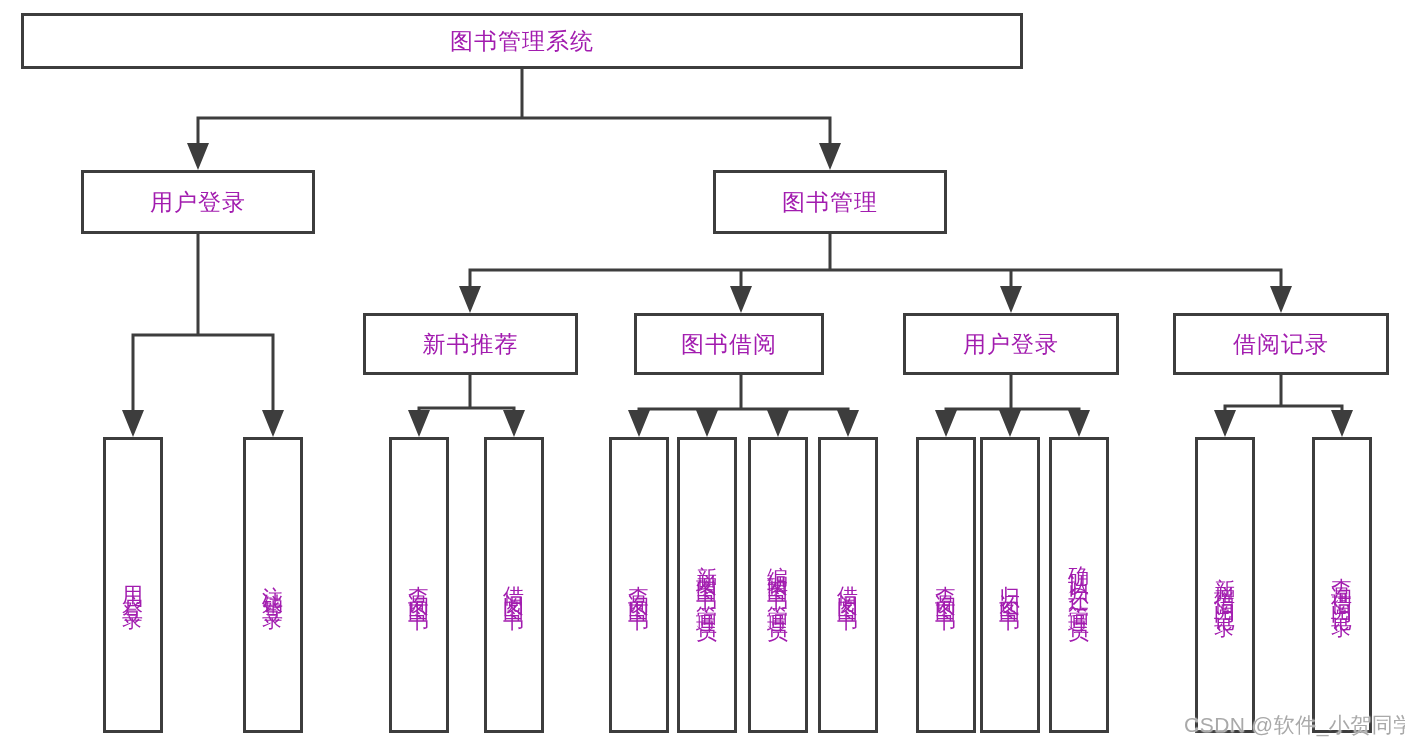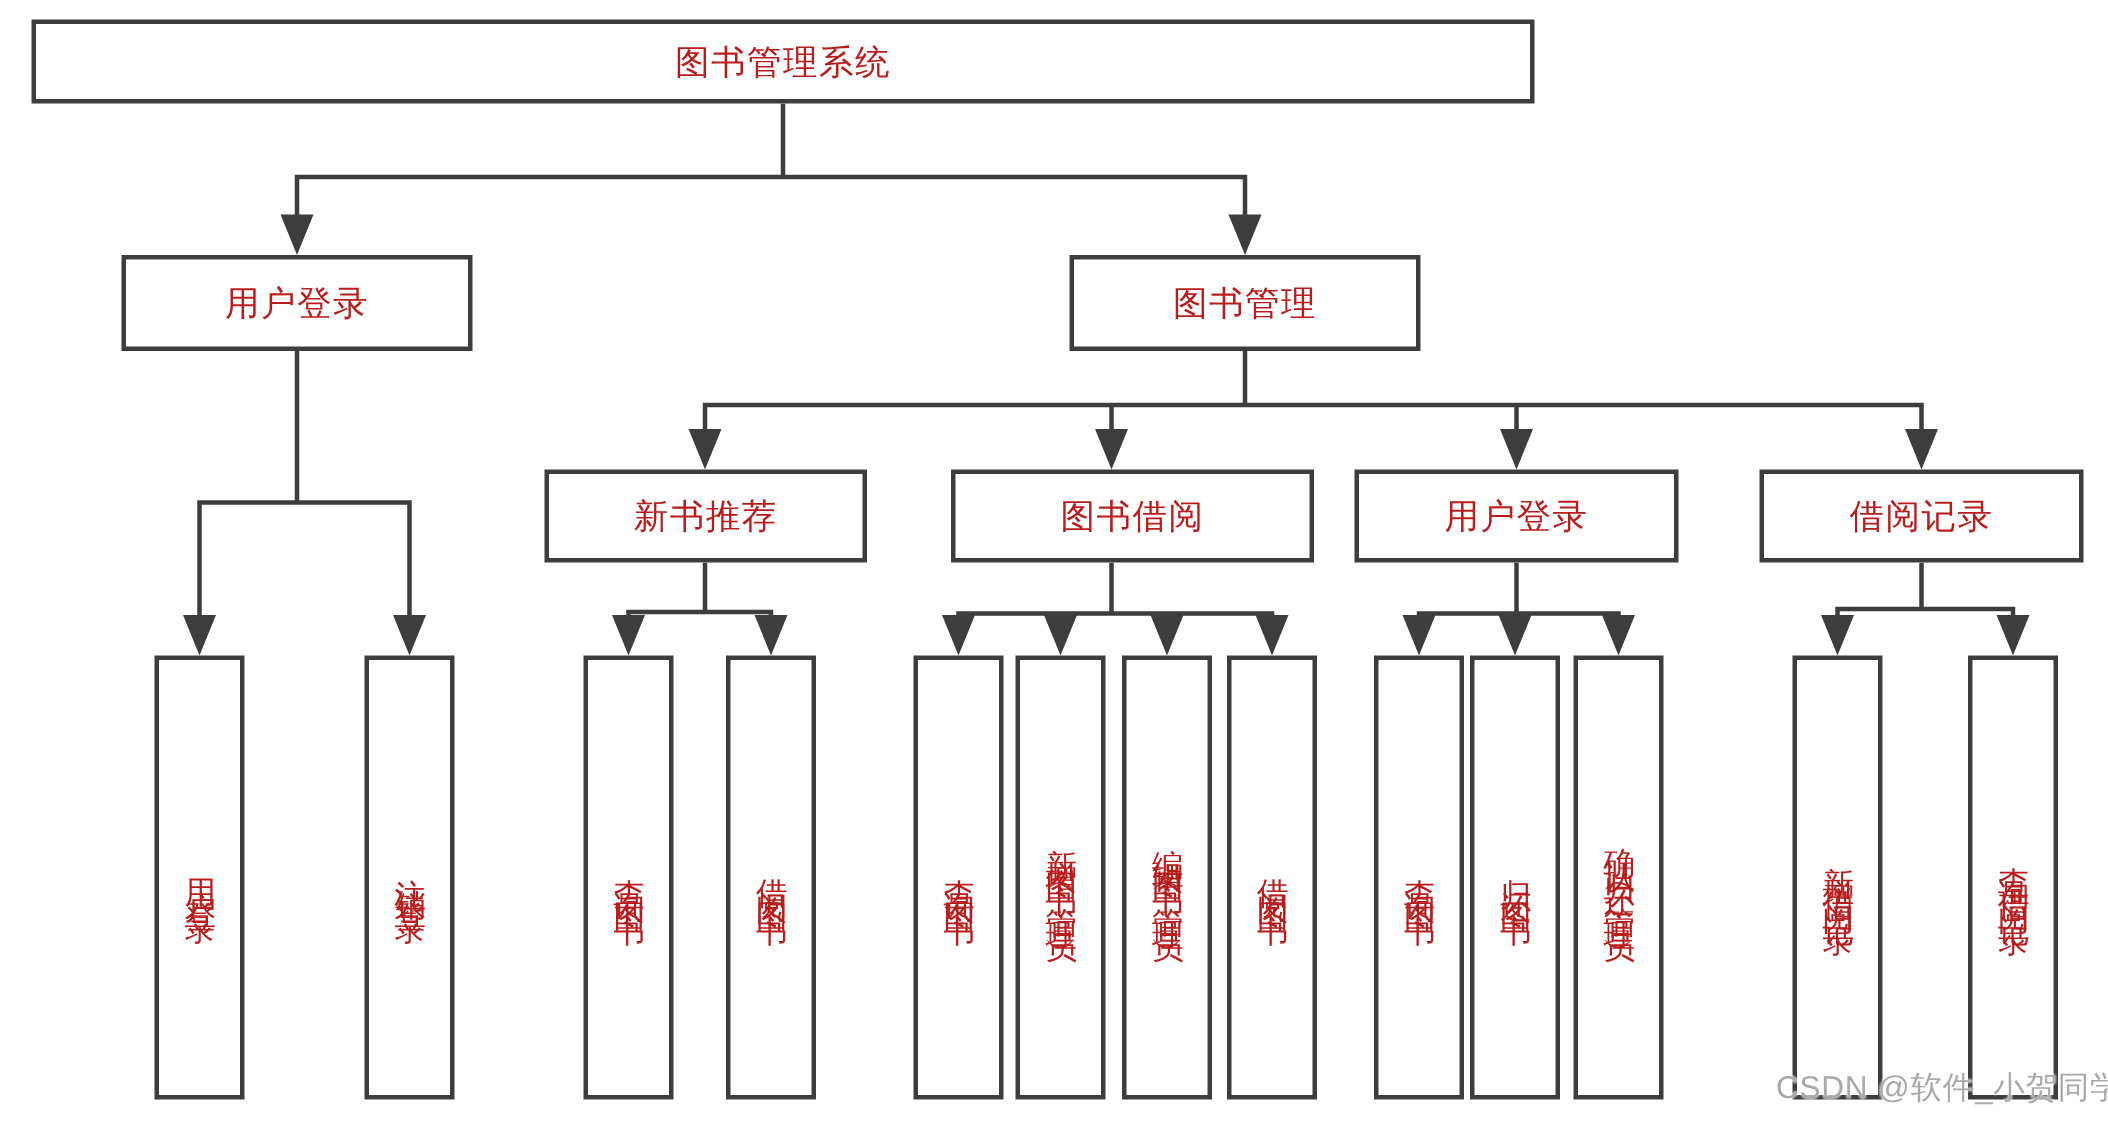--- a/index.html
+++ b/index.html
@@ -1,21 +1,21 @@
 <!DOCTYPE html>
 <html><head>
 <meta charset="utf-8">
 <style>
   html,body{margin:0;padding:0;background:#ffffff;}
   body{width:1405px;height:747px;position:relative;overflow:hidden;
        font-family:"Liberation Sans","DejaVu Sans",sans-serif;}
   #canvas{position:absolute;left:0;top:0;width:1405px;height:747px;}
   svg.wires{position:absolute;left:0;top:0;z-index:0;}
   .box{position:absolute;box-sizing:border-box;border:3px solid #3d3d3d;background:#ffffff;
-       display:flex;align-items:center;justify-content:center;color:#b91c1c;z-index:1;}
+       display:flex;align-items:center;justify-content:center;color:#a21caf;z-index:1;}
   .hlabel{font-size:23px;letter-spacing:1px;white-space:nowrap;}
   .leaf .vtext{writing-mode:vertical-rl;text-orientation:mixed;font-size:21px;
        letter-spacing:8px;line-height:1;white-space:nowrap;}
   .watermark{position:absolute;left:1184px;top:711px;z-index:2;font-size:21px;
        color:#a9a9a9;letter-spacing:0.5px;white-space:nowrap;
        text-shadow:0 0 2px #ffffff,0 0 2px #ffffff;}
 </style>
 </head>
 <body>
 
@@ -48,21 +48,21 @@
   <div class="box" style="left:81px;top:170px;width:234px;height:64px">
     <span class="hlabel">用户登录</span>
   </div>
   <div class="box" style="left:713px;top:170px;width:234px;height:64px">
     <span class="hlabel">图书管理</span>
   </div>
 
   <div class="box" style="left:363px;top:313px;width:215px;height:62px">
     <span class="hlabel">新书推荐</span>
   </div>
-  <div class="box" style="left:634px;top:313px;width:242px;height:62px">
+  <div class="box" style="left:634px;top:313px;width:190px;height:62px">
     <span class="hlabel">图书借阅</span>
   </div>
   <div class="box" style="left:903px;top:313px;width:216px;height:62px">
     <span class="hlabel">用户登录</span>
   </div>
   <div class="box" style="left:1173px;top:313px;width:216px;height:62px">
     <span class="hlabel">借阅记录</span>
   </div>
 
   <div class="box leaf" style="left:103px;top:437px;width:60px;height:296px">

